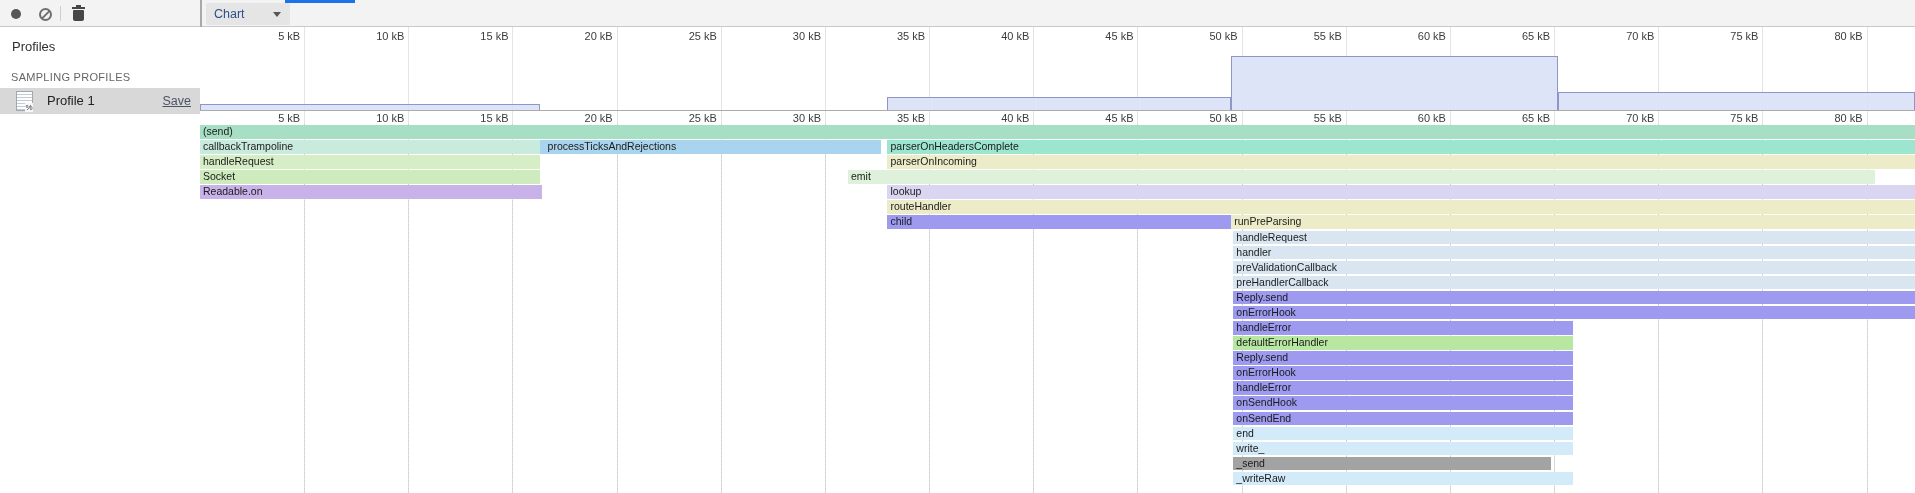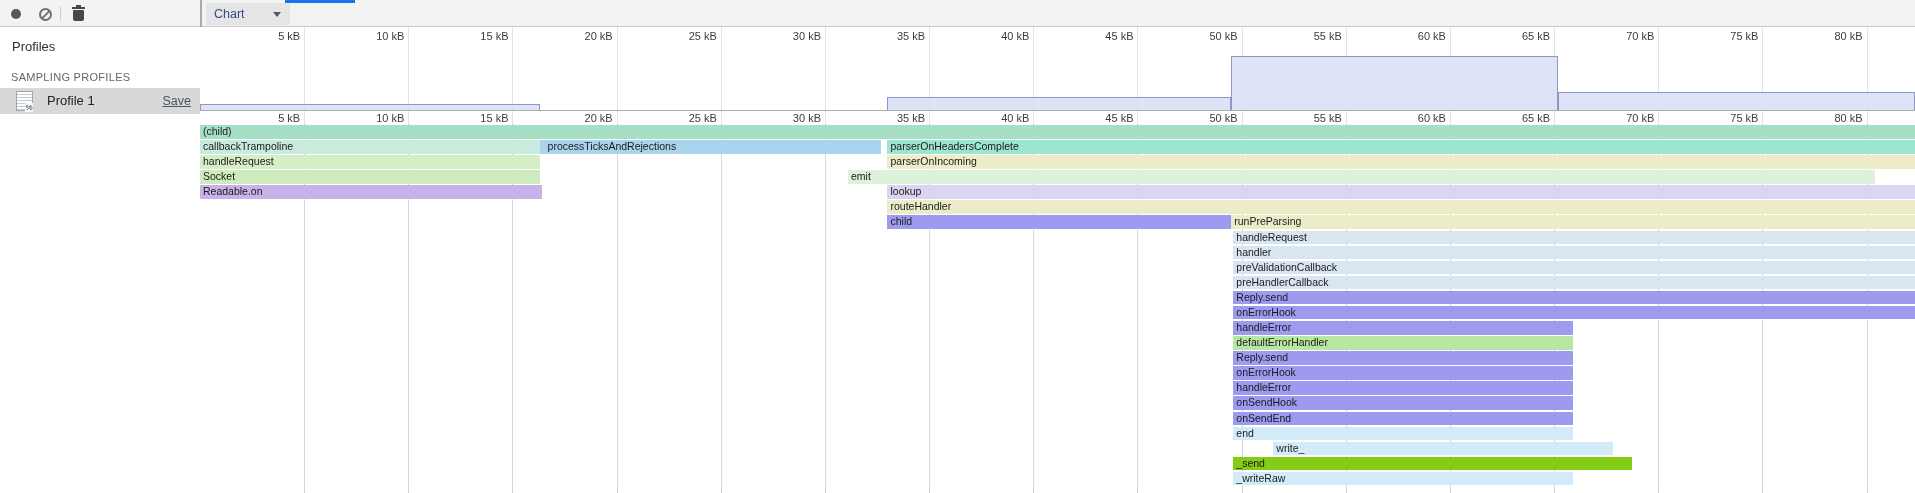--- a/index.html
+++ b/index.html
@@ -169,21 +169,21 @@
         <div class="grid-dot" style="left: 729.155px;"></div>
         <div class="grid-dot" style="left: 833.32px;"></div>
         <div class="grid-dot" style="left: 937.485px;"></div>
         <div class="grid-dot" style="left: 1041.65px;"></div>
         <div class="grid-dot" style="left: 1145.81px;"></div>
         <div class="grid-dot" style="left: 1249.98px;"></div>
         <div class="grid-dot" style="left: 1354.14px;"></div>
         <div class="grid-dot" style="left: 1458.31px;"></div>
         <div class="grid-dot" style="left: 1562.47px;"></div>
         <div class="grid-dot" style="left: 1666.64px;"></div>
-        <div class="frame" style="left: 0px; width: 1714.56px; top: 1px; background: rgb(166, 223, 195);">(child)</div>
+        <div class="frame" style="left: 0px; width: 1714.56px; top: 1px; background: rgb(166, 223, 195);">(send)</div>
         <div class="frame" style="left: 0px; width: 339.578px; top: 16.08px; background: rgb(201, 235, 222);">callbackTrampoline</div>
         <div class="frame" style="left: 339.578px; width: 341.661px; top: 16.08px; background: rgb(169, 212, 238); padding-left: 8px;">processTicksAndRejections</div>
         <div class="frame" style="left: 687.489px; width: 1027.07px; top: 16.08px; background: rgb(156, 230, 207);">parserOnHeadersComplete</div>
         <div class="frame" style="left: 0px; width: 339.578px; top: 31.16px; background: rgb(214, 238, 198);">handleRequest</div>
         <div class="frame" style="left: 687.489px; width: 1027.07px; top: 31.16px; background: rgb(236, 237, 200);">parserOnIncoming</div>
         <div class="frame" style="left: 0px; width: 339.578px; top: 46.24px; background: rgb(205, 235, 189);">Socket</div>
         <div class="frame" style="left: 648px; width: 1027.07px; top: 46.24px; background: rgb(222, 241, 218);">emit</div>
         <div class="frame" style="left: 0px; width: 341.661px; top: 61.32px; background: rgb(200, 178, 233);">Readable.on</div>
         <div class="frame" style="left: 687.489px; width: 1027.07px; top: 61.32px; background: rgb(218, 214, 242);">lookup</div>
         <div class="frame" style="left: 687.489px; width: 1027.07px; top: 76.4px; background: rgb(236, 237, 200);">routeHandler</div>
@@ -196,19 +196,19 @@
         <div class="frame" style="left: 1033.32px; width: 681.239px; top: 166.88px; background: rgb(157, 154, 240);">Reply.send</div>
         <div class="frame" style="left: 1033.32px; width: 681.239px; top: 181.96px; background: rgb(157, 154, 240);">onErrorHook</div>
         <div class="frame" style="left: 1033.32px; width: 339.578px; top: 197.04px; background: rgb(157, 154, 240);">handleError</div>
         <div class="frame" style="left: 1033.32px; width: 339.578px; top: 212.12px; background: rgb(183, 231, 161);">defaultErrorHandler</div>
         <div class="frame" style="left: 1033.32px; width: 339.578px; top: 227.2px; background: rgb(157, 154, 240);">Reply.send</div>
         <div class="frame" style="left: 1033.32px; width: 339.578px; top: 242.28px; background: rgb(157, 154, 240);">onErrorHook</div>
         <div class="frame" style="left: 1033.32px; width: 339.578px; top: 257.36px; background: rgb(157, 154, 240);">handleError</div>
         <div class="frame" style="left: 1033.32px; width: 339.578px; top: 272.44px; background: rgb(157, 154, 240);">onSendHook</div>
         <div class="frame" style="left: 1033.32px; width: 339.578px; top: 287.52px; background: rgb(157, 154, 240);">onSendEnd</div>
         <div class="frame" style="left: 1033.32px; width: 339.578px; top: 302.6px; background: rgb(211, 234, 248);">end</div>
-        <div class="frame" style="left: 1033.32px; width: 339.578px; top: 317.68px; background: rgb(211, 234, 248); margin-left: 40px;">write_</div>
-        <div class="frame" style="left: 1033.32px; width: 399px; top: 332.76px; background: #84cc16;">_send</div>
+        <div class="frame" style="left: 1033.32px; width: 339.578px; top: 317.68px; background: rgb(211, 234, 248);">write_</div>
+        <div class="frame" style="left: 1033.32px; width: 318px; top: 332.76px; background: #a3a3a3;">_send</div>
         <div class="frame" style="left: 1033.32px; width: 339.578px; top: 347.84px; background: rgb(211, 234, 248);">_writeRaw</div>
       </div>
   </div>
 
 </div>
 
 </body></html>

